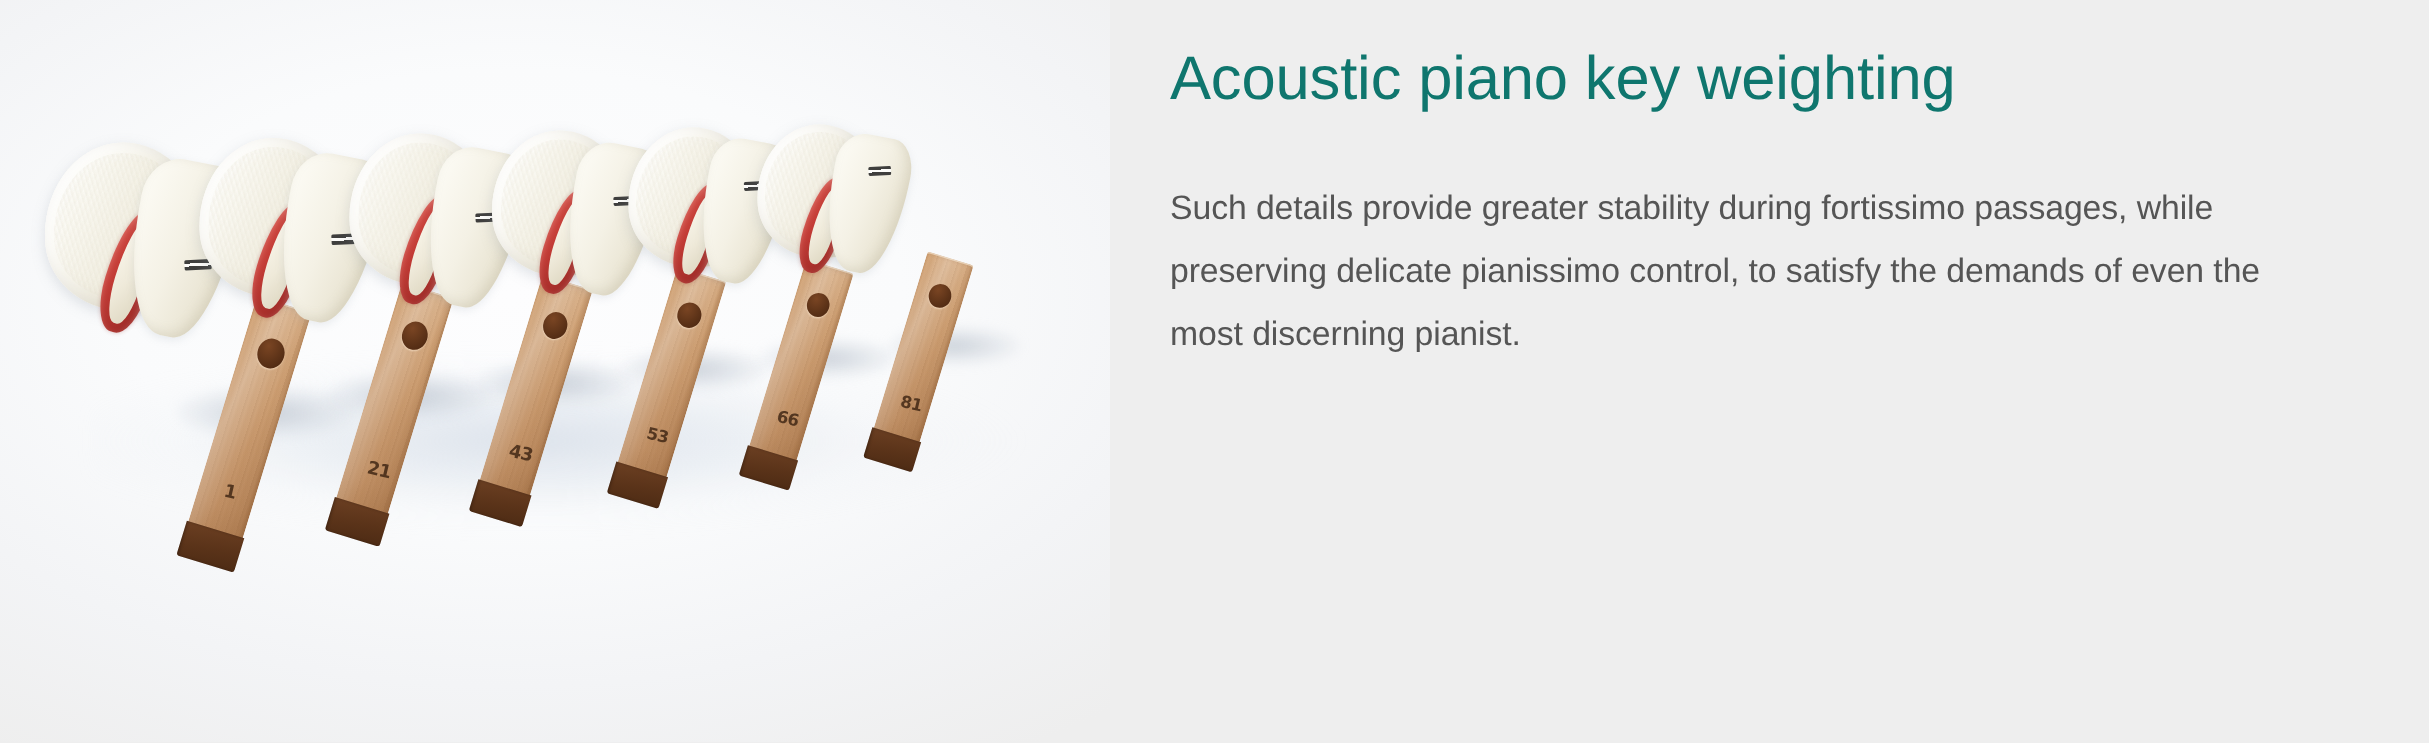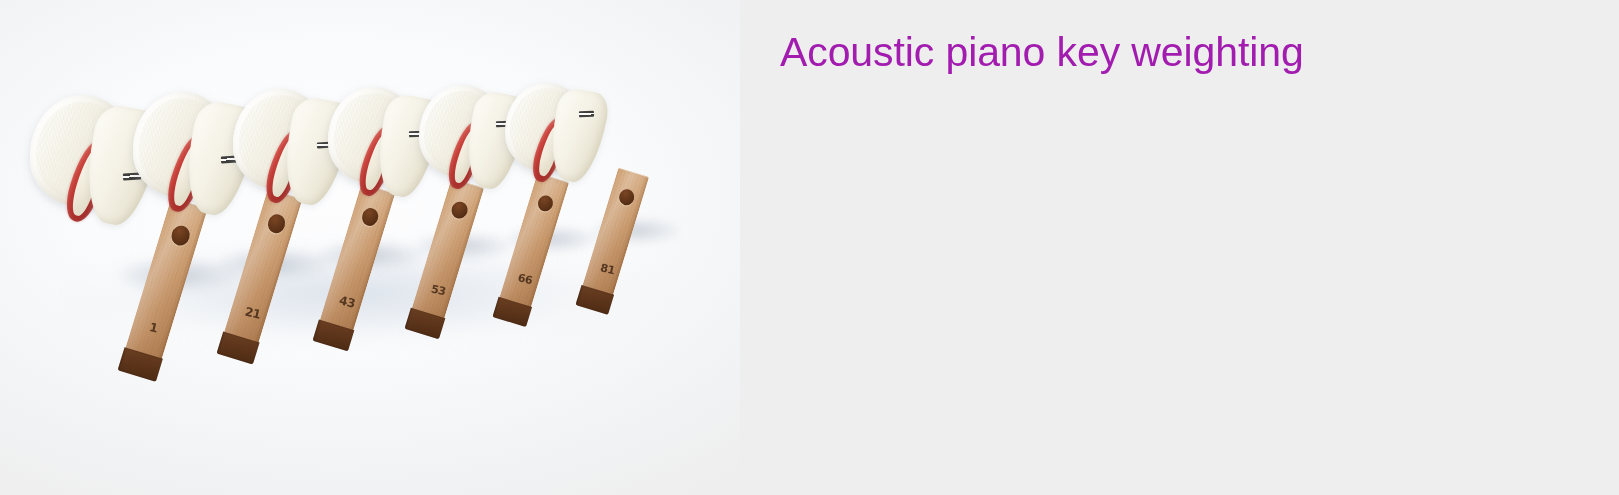--- a/index.html
+++ b/index.html
@@ -217,21 +217,21 @@
     box-sizing: border-box;
   }
 
   .heading {
     margin: 0;
     padding: 0;
     font-family: "Liberation Sans", sans-serif;
     font-weight: 300;
     font-size: 41px;
     line-height: 1.18;
-    color: #a21caf;
+    color: #0f766e;
     letter-spacing: -0.1px;
     white-space: nowrap;
   }
 
   .body-copy {
     margin: 0;
     padding: 0;
     max-width: 760px;
   }
 
@@ -344,16 +344,17 @@
         </div>
       </div>
 
     </div>
   </div>
 
   <div class="text-panel">
     <h2 class="heading">Acoustic piano key weighting</h2>
 
     <div class="body-copy">
+      <p class="para para-2">Such details provide greater stability during fortissimo passages, while preserving delicate pianissimo control, to satisfy the demands of even the most discerning pianist.</p>
     </div>
   </div>
 
 </div>
 
 </body></html>

